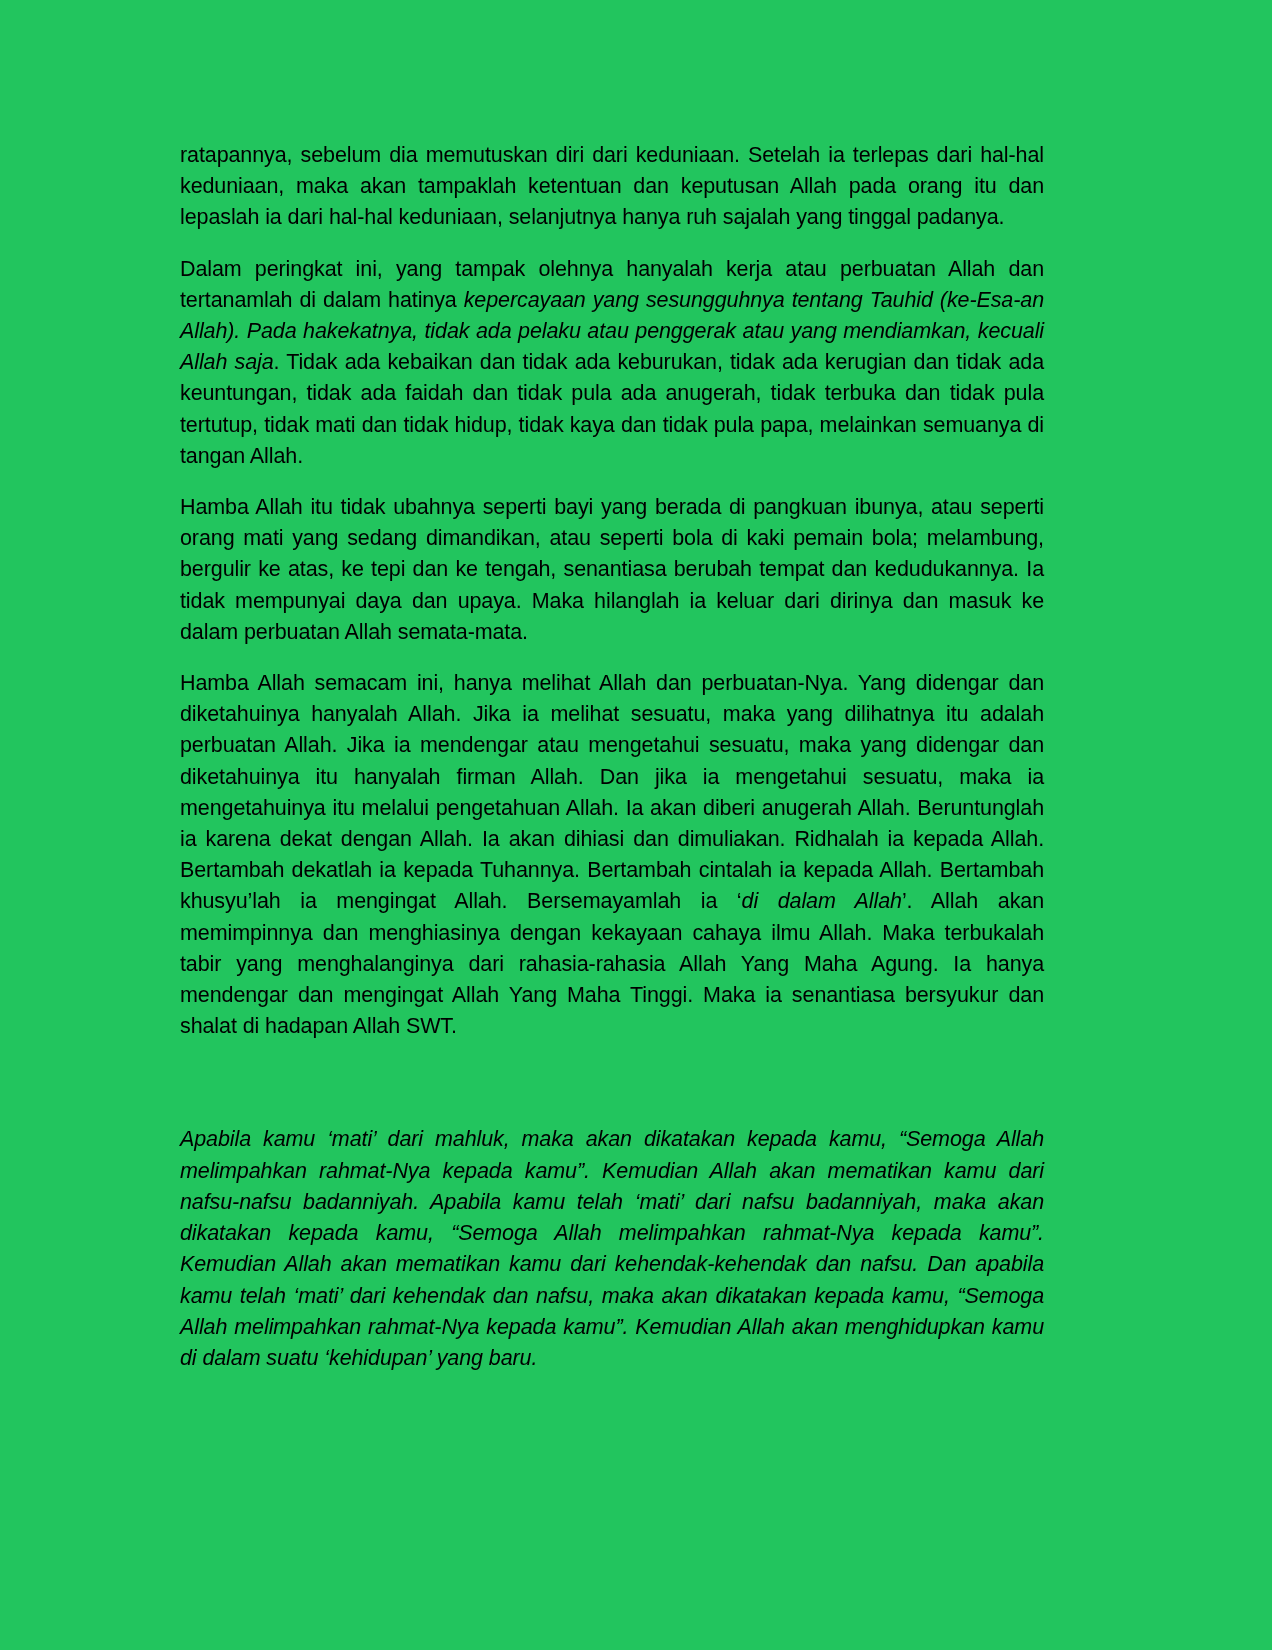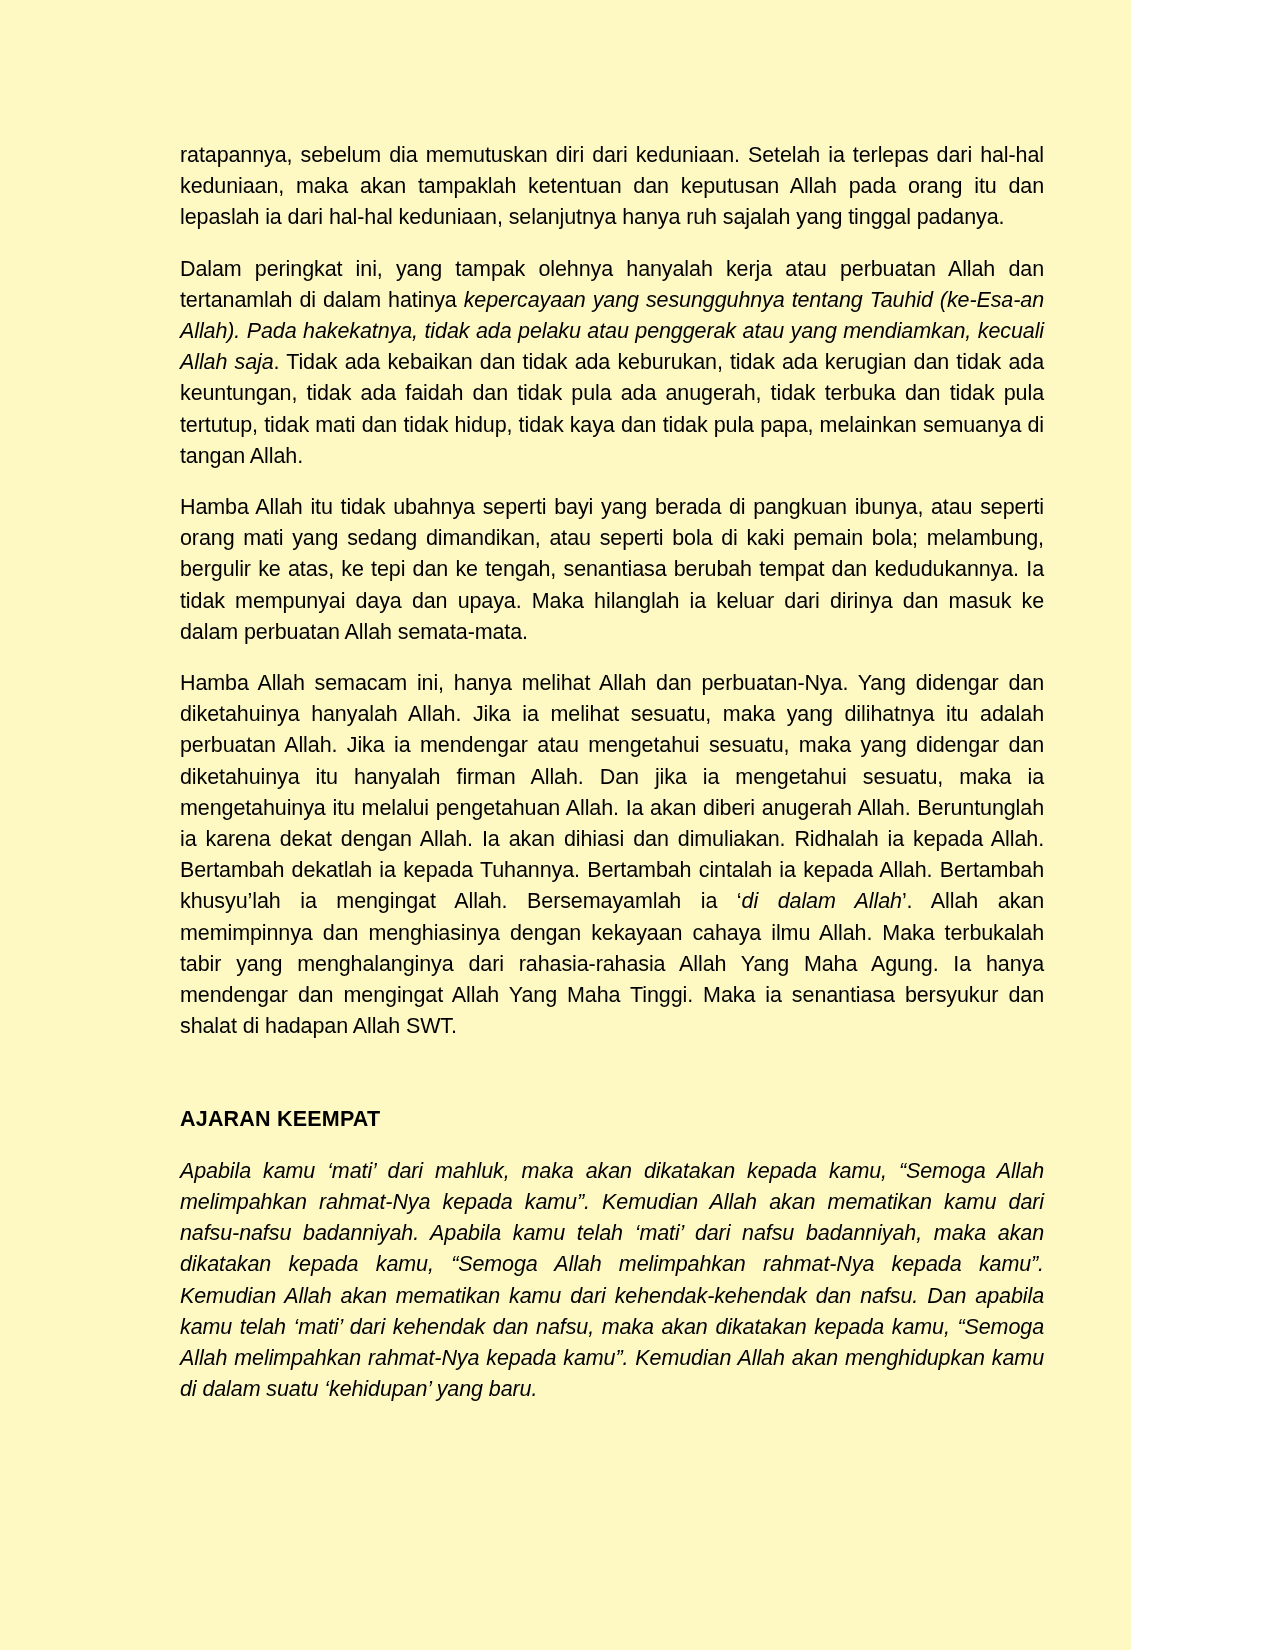--- a/index.html
+++ b/index.html
@@ -9,23 +9,23 @@
   }
   body {
     width: 1275px;
     height: 1650px;
     font-family: "Liberation Sans", sans-serif;
     color: #000000;
     -webkit-font-smoothing: antialiased;
   }
   .page {
     position: relative;
-    width: 1131px;
+    width: 1272px;
     height: 1650px;
-    background: #fef9c3;
+    background: #22c55e;
     box-sizing: border-box;
   }
   .content {
     position: absolute;
     left: 180px;
     top: 140px;
     width: 864px;
   }
   p.para {
     margin: 0 0 20px 0;
@@ -68,20 +68,19 @@
     <p class="para"><span>ratapannya, sebelum dia memutuskan diri dari keduniaan. Setelah ia terlepas dari hal-hal keduniaan, maka akan tampaklah ketentuan dan keputusan Allah pada orang itu dan lepaslah ia dari hal-hal keduniaan, selanjutnya hanya ruh sajalah yang tinggal padanya.</span></p>
 
     <p class="para"><span>Dalam peringkat ini, yang tampak olehnya hanyalah kerja atau perbuatan Allah dan tertanamlah di dalam hatinya </span><em>kepercayaan yang sesungguhnya tentang Tauhid (ke-Esa-an Allah). Pada hakekatnya, tidak ada pelaku atau penggerak atau yang mendiamkan, kecuali Allah saja</em><span>. Tidak ada kebaikan dan tidak ada keburukan, tidak ada kerugian dan tidak ada keuntungan, tidak ada faidah dan tidak pula ada anugerah, tidak terbuka dan tidak pula tertutup, tidak mati dan tidak hidup, tidak kaya dan tidak pula papa, melainkan semuanya di tangan Allah.</span></p>
 
     <p class="para"><span>Hamba Allah itu tidak ubahnya seperti bayi yang berada di pangkuan ibunya, atau seperti orang mati yang sedang dimandikan, atau seperti bola di kaki pemain bola; melambung, bergulir ke atas, ke tepi dan ke tengah, senantiasa berubah tempat dan kedudukannya. Ia tidak mempunyai daya dan upaya. Maka hilanglah ia keluar dari dirinya dan masuk ke dalam perbuatan Allah semata-mata.</span></p>
 
     <p class="para"><span>Hamba Allah semacam ini, hanya melihat Allah dan perbuatan-Nya. Yang didengar dan diketahuinya hanyalah Allah. Jika ia melihat sesuatu, maka yang dilihatnya itu adalah perbuatan Allah. Jika ia mendengar atau mengetahui sesuatu, maka yang didengar dan diketahuinya itu hanyalah firman Allah. Dan jika ia mengetahui sesuatu, maka ia mengetahuinya itu melalui pengetahuan Allah. Ia akan diberi anugerah Allah. Beruntunglah ia karena dekat dengan Allah. Ia akan dihiasi dan dimuliakan. Ridhalah ia kepada Allah. Bertambah dekatlah ia kepada Tuhannya. Bertambah cintalah ia kepada Allah. Bertambah khusyu’lah ia mengingat Allah. Bersemayamlah ia ‘</span><em>di dalam Allah</em><span>’. Allah akan memimpinnya dan menghiasinya dengan kekayaan cahaya ilmu Allah. Maka terbukalah tabir yang menghalanginya dari rahasia-rahasia Allah Yang Maha Agung. Ia hanya mendengar dan mengingat Allah Yang Maha Tinggi. Maka ia senantiasa bersyukur dan shalat di hadapan Allah SWT.</span></p>
 
     <div class="spacer-before-heading"></div>
 
-    <h2 class="section-heading">AJARAN KEEMPAT</h2>
 
     <div class="spacer-after-heading"></div>
 
     <p class="para"><span>Apabila kamu ‘mati’ dari mahluk, maka akan dikatakan kepada kamu, “Semoga Allah melimpahkan rahmat-Nya kepada kamu”. Kemudian Allah akan mematikan kamu dari nafsu-nafsu badanniyah. Apabila kamu telah ‘mati’ dari nafsu badanniyah, maka akan dikatakan kepada kamu, “Semoga Allah melimpahkan rahmat-Nya kepada kamu”. Kemudian Allah akan mematikan kamu dari kehendak-kehendak dan nafsu. Dan apabila kamu telah ‘mati’ dari kehendak dan nafsu, maka akan dikatakan kepada kamu, “Semoga Allah melimpahkan rahmat-Nya kepada kamu”. Kemudian Allah akan menghidupkan kamu di dalam suatu ‘kehidupan’ yang baru.</span></p>
 
   </div>
 </div>
 
 </body></html>

